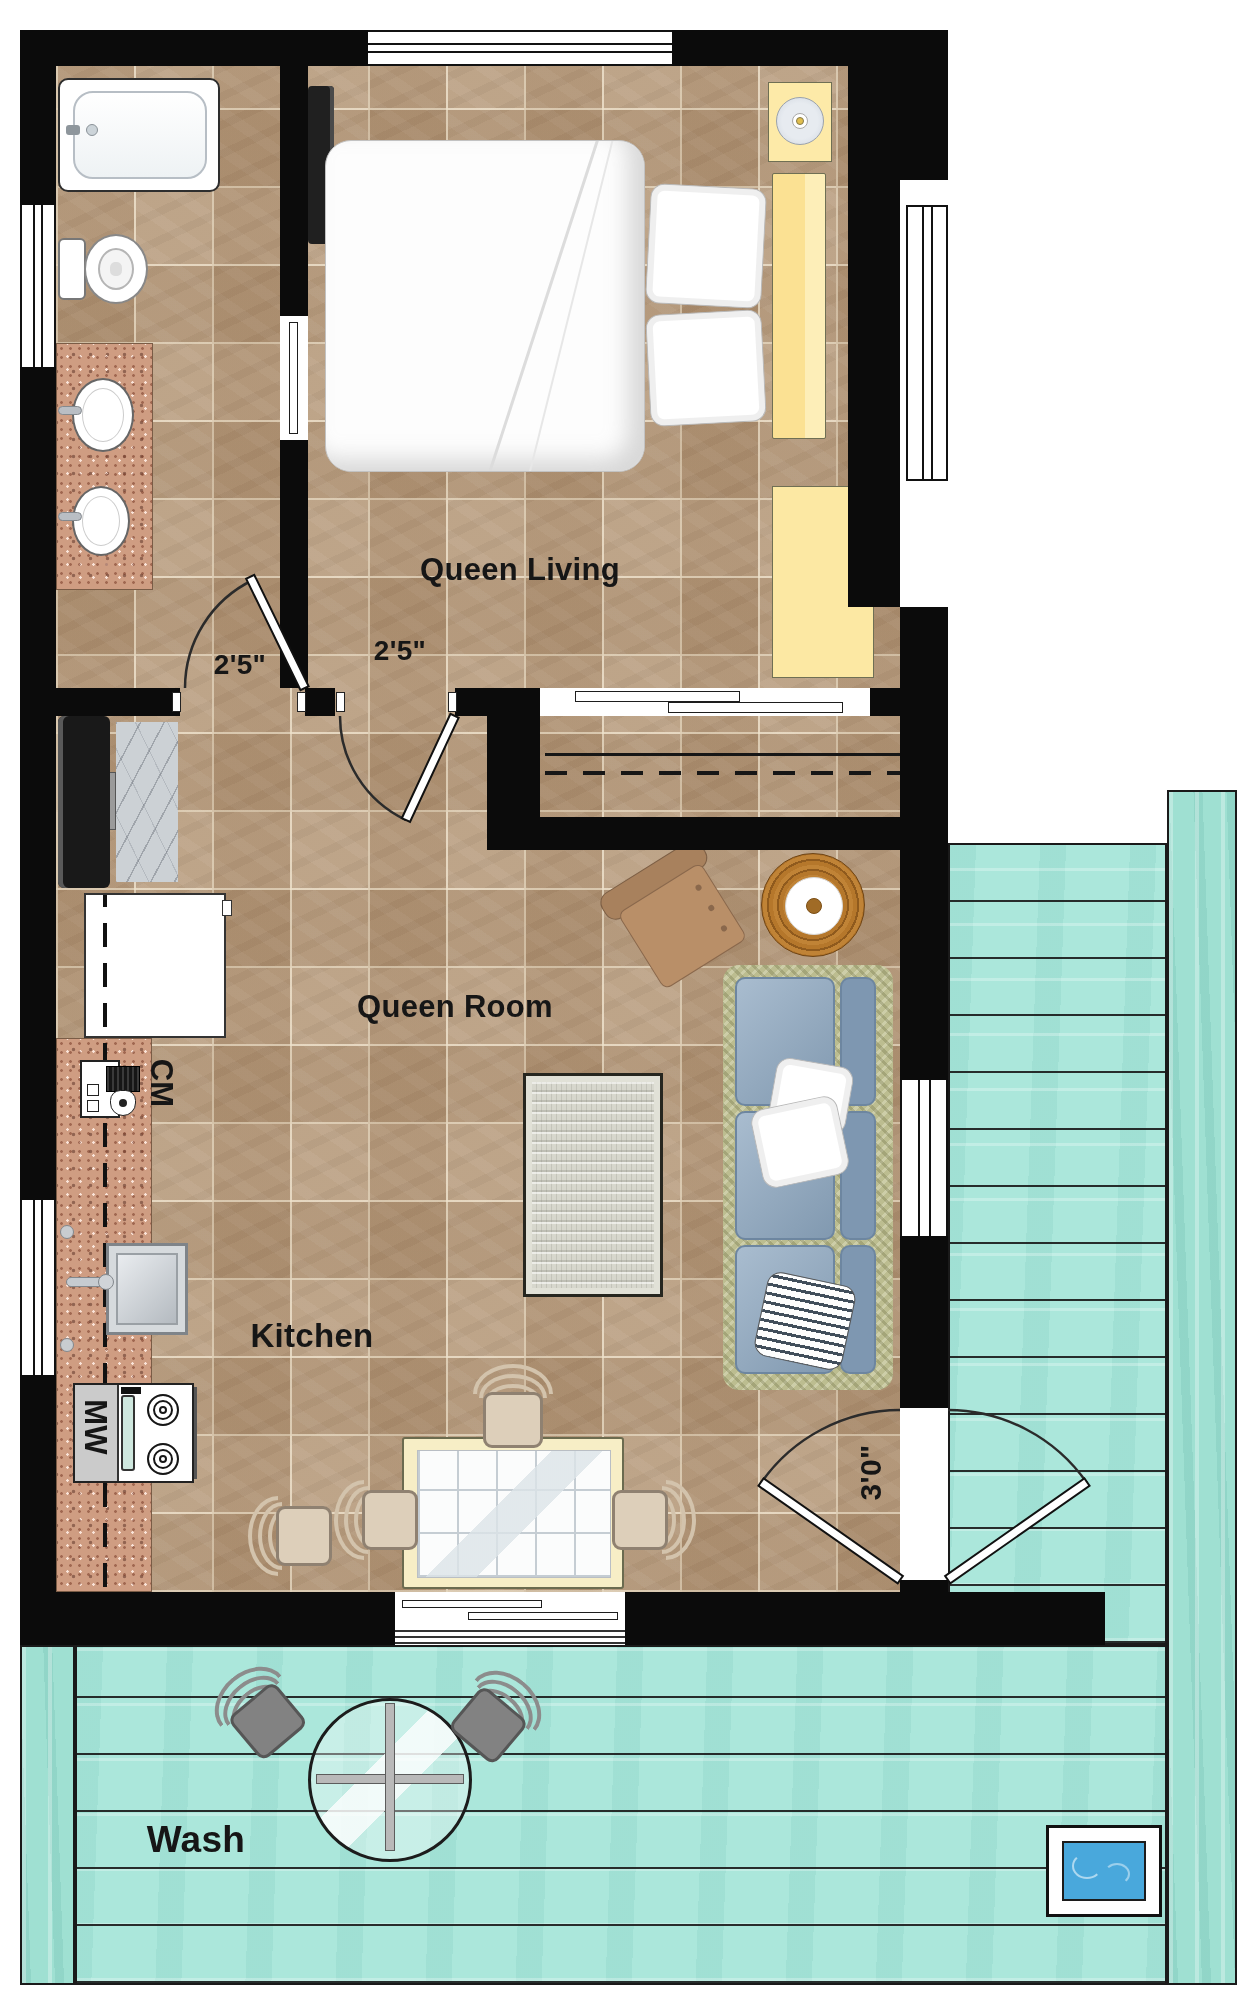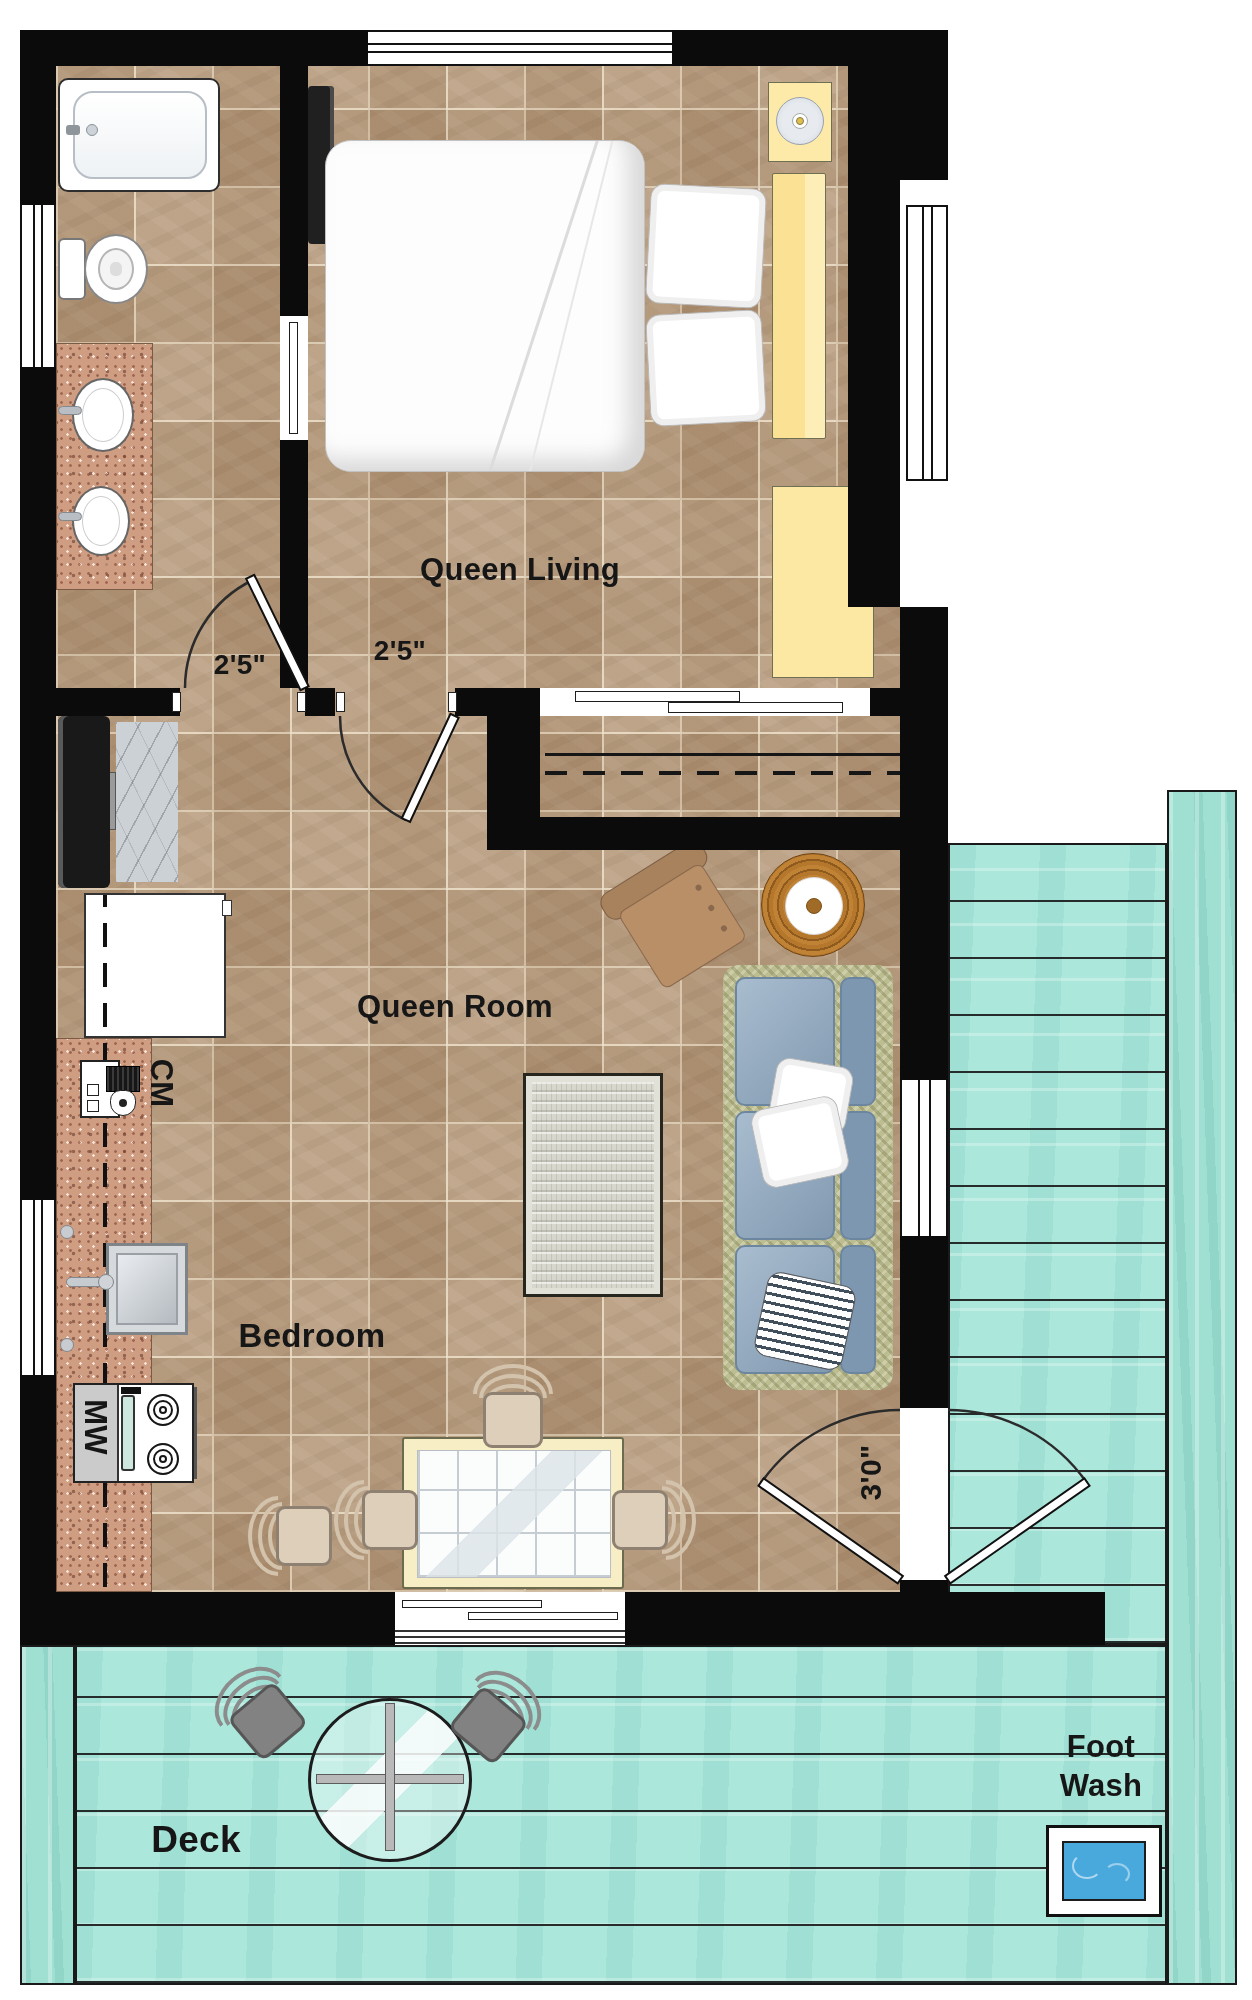--- a/index.html
+++ b/index.html
@@ -329,23 +329,22 @@
     </g>
 
     <path d="M948,1410 A170,170 0 0 1 1087,1483" fill="none" stroke="#2b2b2b" stroke-width="2.5"></path>
     <g transform="rotate(55 948 1580)">
       <rect x="943" y="1410" width="9" height="170" fill="#ffffff" stroke="#111" stroke-width="2"></rect>
     </g>
   </svg>
 
   <div class="lbl" style="left:385px;top:553px;width:270px;font-size:31px">Queen Living</div>
   <div class="lbl" style="left:326px;top:990px;width:258px;font-size:31px">Queen Room</div>
-  <div class="lbl" style="left:222px;top:1318px;width:180px;font-size:33px">Bedroom</div>
-  <div class="lbl" style="left:136px;top:1820px;width:120px;font-size:37px">Deck</div>
-  <div class="lbl" style="left:1036px;top:1728px;width:130px;font-size:31px;line-height:1.25">Foot Wash</div>
+  <div class="lbl" style="left:222px;top:1318px;width:180px;font-size:33px">Kitchen</div>
+  <div class="lbl" style="left:136px;top:1820px;width:120px;font-size:37px">Wash</div>
 
   <div class="lbl" style="left:200px;top:650px;width:80px;font-size:28px">2'5"</div>
   <div class="lbl" style="left:360px;top:636px;width:80px;font-size:28px">2'5"</div>
   <div class="lbl" style="left:828px;top:1456px;width:84px;font-size:30px;transform:rotate(-90deg)">3'0"</div>
 
   <div class="lbl" style="left:130px;top:1066px;width:62px;font-size:31px;transform:rotate(90deg)">CM</div>
   <div class="lbl" style="left:63px;top:1410px;width:64px;font-size:31px;transform:rotate(90deg)">MW</div>
 </div>
 
 </body></html>

